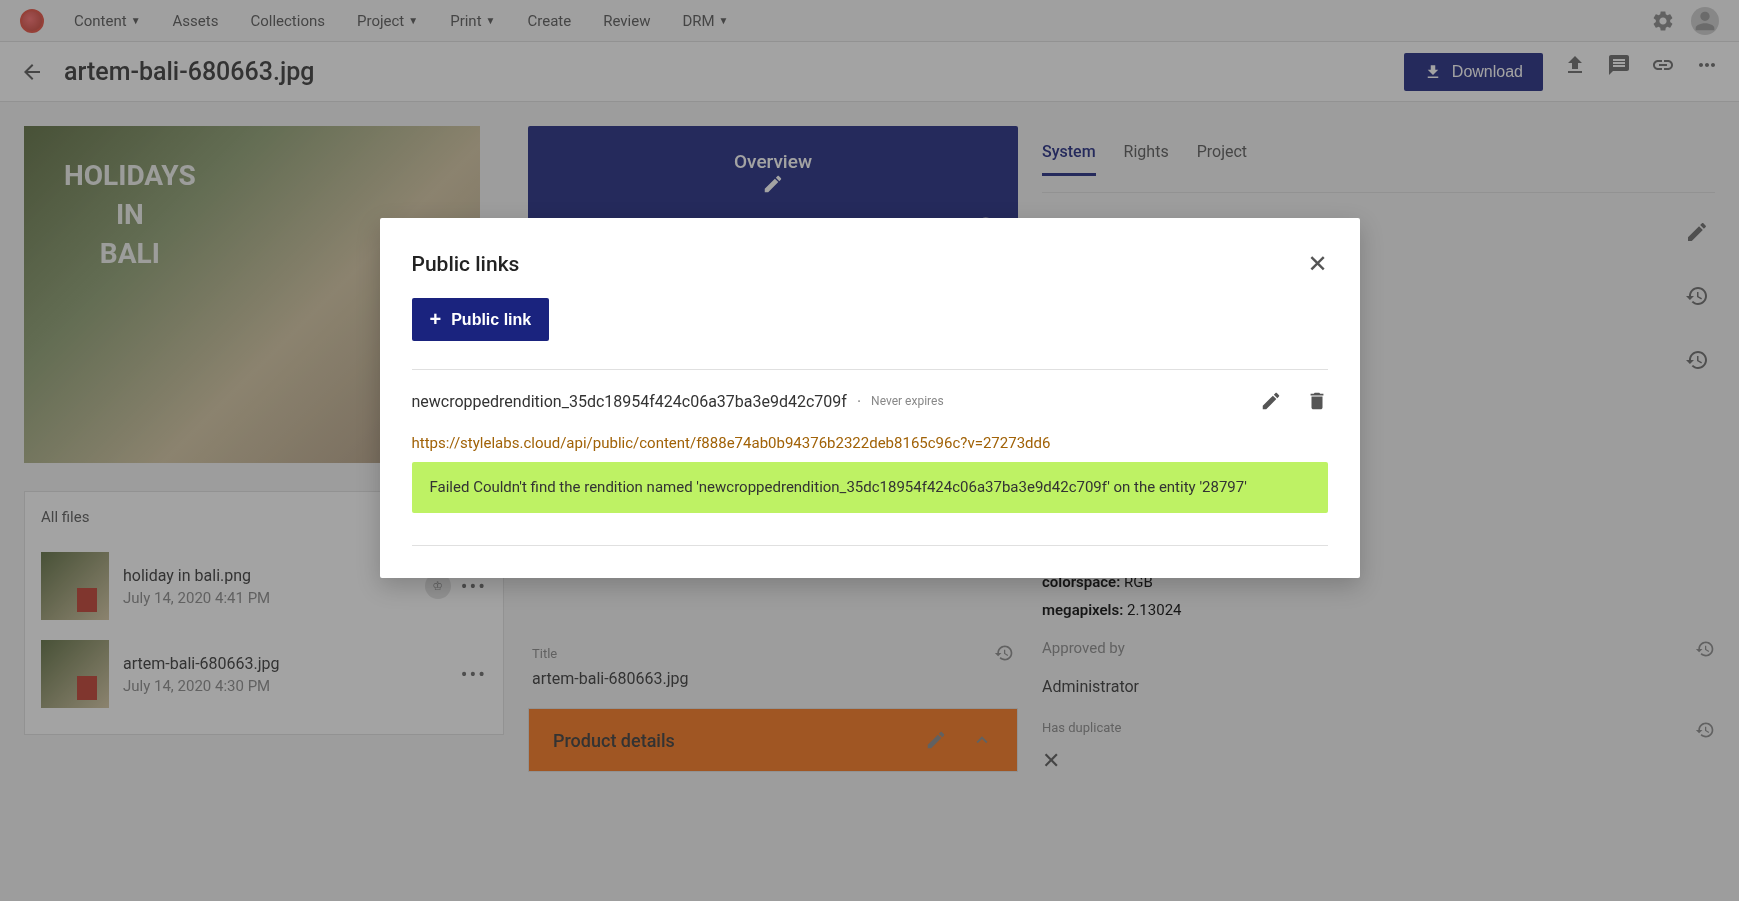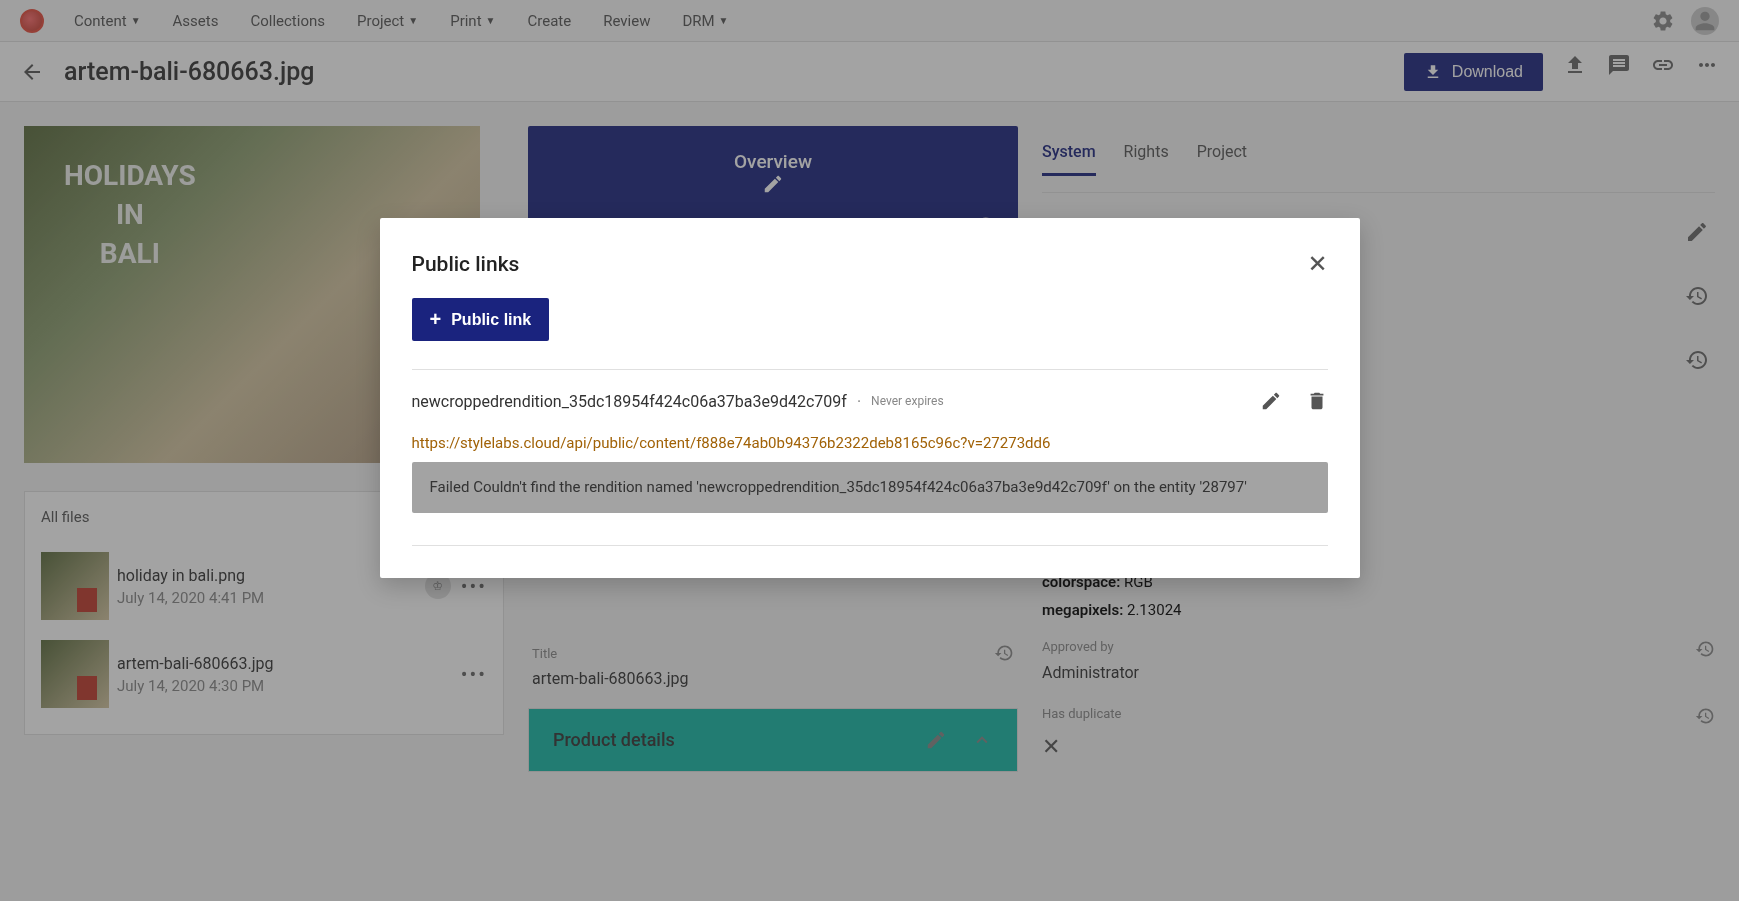--- a/index.html
+++ b/index.html
@@ -27,52 +27,52 @@
 .body { display: flex; padding: 24px; gap: 24px; }
 .leftcol { width: 480px; }
 .midcol { width: 490px; }
 .rightcol { flex: 1; }
 
 
 .preview { width: 456px; height: 337px; background: linear-gradient(135deg, #5a6b3c 0%, #8b9d6e 30%, #d4c5a0 60%, #a89078 100%); position: relative; display: flex; align-items: center; justify-content: center; }
 .preview-text { color: #fff; font-size: 28px; font-weight: 700; text-align: center; line-height: 1.4; opacity: 0.9; position: absolute; top: 30px; left: 40px; }
 .allfiles { margin-top: 28px; background: #fff; border: 1px solid #e0e0e0; padding: 16px; }
 .allfiles-title { font-size: 15px; color: #555; margin-bottom: 16px; }
-.filerow { display: flex; align-items: center; gap: 8px; padding: 10px 0; justify-content: flex-end; }
+.filerow { display: flex; align-items: center; gap: 14px; padding: 10px 0; justify-content: flex-end; }
 .filethumb { width: 68px; height: 68px; background: linear-gradient(135deg, #5a6b3c, #d4c5a0); position: relative; }
 .filethumb::after { content: ''; position: absolute; bottom: 8px; right: 12px; width: 20px; height: 24px; background: #c0392b; }
 .fileinfo { flex: 1; }
 .filename { font-size: 16px; color: #333; margin-bottom: 4px; }
 .filedate { font-size: 15px; color: #888; }
 .fileactions { display: flex; align-items: center; gap: 10px; }
 .crown { width: 26px; height: 26px; background: #e0e0e0; border-radius: 50%; display: flex; align-items: center; justify-content: center; color: #888; font-size: 12px; }
 .dots { color: #666; font-size: 20px; letter-spacing: 2px; }
 
 
 .overview-card { background: #1a237e; color: #fff; padding: 24px; border-radius: 2px; }
 .overview-header { display: flex; justify-content: space-between; align-items: center; margin-bottom: 20px; flex-direction: column; }
 .overview-title { font-size: 19px; font-weight: 500; }
 .ov-label { font-size: 13px; color: #aab; margin-bottom: 6px; display: flex; justify-content: space-between; align-items: flex-end; }
 .titlemeta { margin-top: 380px; padding: 0 4px; }
 .meta-label { font-size: 13px; color: #888; margin-bottom: 6px; display: flex; justify-content: space-between; align-items: center; }
 .meta-value { font-size: 16px; color: #333; margin-bottom: 20px; }
-.prod-details { background: #14b8a6; border: 1px solid #e0e0e0; padding: 20px 24px; display: flex; justify-content: space-between; margin-top: 10px; }
+.prod-details { background: #f97316; border: 1px solid #e0e0e0; padding: 20px 24px; display: flex; align-items: center; justify-content: space-between; margin-top: 10px; }
 .prod-title { font-size: 18px; font-weight: 500; color: #333; }
 
 
 .tabs { display: flex; gap: 28px; padding: 16px 0; border-bottom: 1px solid #e0e0e0; }
 .tab { font-size: 16px; color: #555; cursor: pointer; padding-bottom: 12px; }
 .tab.active { color: #1a237e; font-weight: 500; border-bottom: 3px solid #1a237e; }
 .sidetools { position: absolute; right: 30px; top: 220px; display: flex; flex-direction: column; gap: 40px; }
 .sidetool { width: 24px; height: 24px; color: #666; cursor: pointer; }
 .metadata { padding-top: 380px; }
 .meta-row { margin-bottom: 10px; font-size: 15px; }
 .meta-key { font-weight: 600; }
 .approved { margin-top: 20px; }
-.approved-label { font-size: 13px; color: #888; margin-bottom: 4px; display: flex; justify-content: space-between; }
+.approved-label { font-size: 15px; color: #888; margin-bottom: 18px; display: flex; justify-content: space-between; }
 .approved-val { font-size: 16px; color: #333; }
 .dup { margin-top: 24px; }
 .dup-label { font-size: 13px; color: #888; margin-bottom: 8px; display: flex; justify-content: space-between; }
 .close-x { font-size: 22px; color: #555; }
 
 
 .overlay { position: absolute; inset: 0; background: rgba(50,50,50,0.45); display: flex; align-items: flex-start; justify-content: center; padding-top: 218px; }
 .modal { background: #fff; width: 980px; padding: 32px; border-radius: 2px; box-shadow: 0 8px 24px rgba(0,0,0,0.2); }
 .modal-header { display: flex; justify-content: space-between; align-items: center; margin-bottom: 20px; }
 .modal-title { font-size: 21px; font-weight: 500; color: #222; }
@@ -80,21 +80,21 @@
 .publiclink-btn { background: #1a237e; color: #fff; border: none; padding: 10px 18px; font-size: 16px; font-weight: 600; display: flex; align-items: center; gap: 10px; cursor: pointer; border-radius: 2px; }
 .publiclink-btn .plus { font-size: 20px; font-weight: 700; }
 .divider { height: 1px; background: #e0e0e0; margin: 28px 0 20px; }
 .linkrow { display: flex; align-items: center; gap: 10px; margin-bottom: 4px; }
 .linkname { font-size: 16px; color: #333; }
 .linkdot { color: #888; }
 .linkexp { font-size: 12px; color: #888; }
 .linkactions { margin-left: auto; display: flex; gap: 24px; }
 .linkaction { width: 22px; height: 22px; color: #555; cursor: pointer; }
 .linkurl { font-size: 15px; color: #a16207; margin-top: 22px; margin-bottom: 10px; word-break: break-all; }
-.errorbox { background: #a3a3a3; padding: 14px 18px; font-size: 15px; color: #333; line-height: 1.5; border-radius: 2px; }
+.errorbox { background: #bef264; padding: 14px 18px; font-size: 15px; color: #333; line-height: 1.5; border-radius: 2px; }
 .divider2 { height: 1px; background: #e0e0e0; margin-top: 32px; }
 
 svg { width: 100%; height: 100%; }
 </style>
 </head>
 <body>
 
 <div class="topnav">
   <div class="logo"></div>
   <div class="navlinks">

